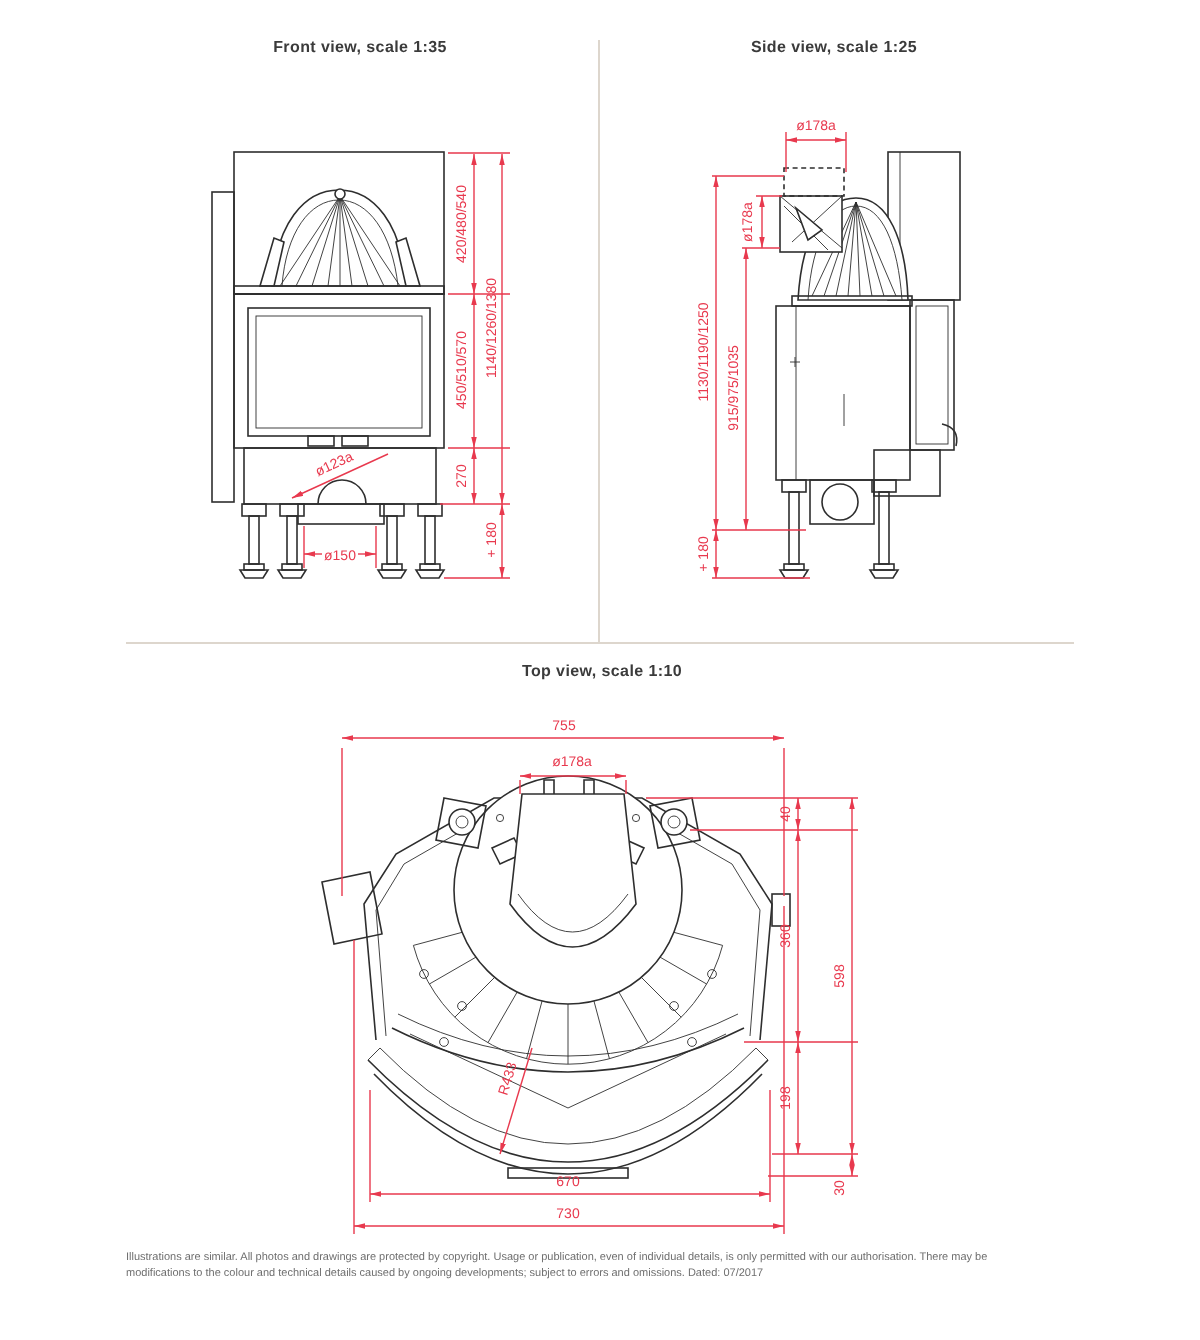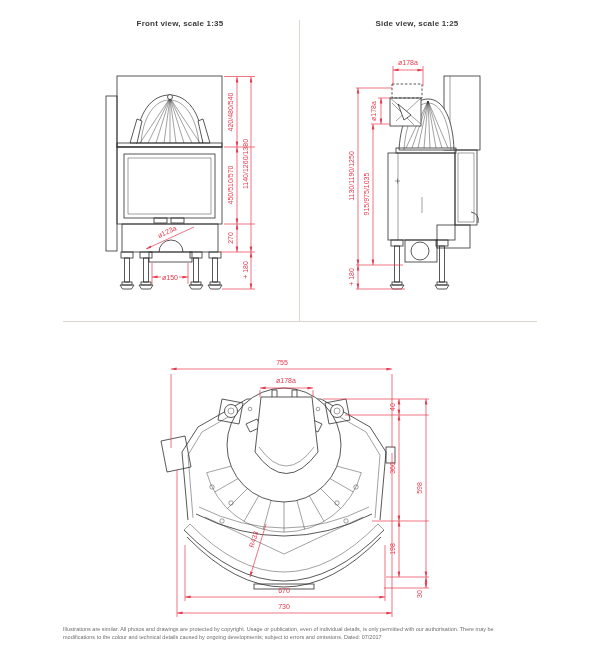--- a/index.html
+++ b/index.html
@@ -20,20 +20,21 @@
   .r{stroke:#e8394e;fill:none;stroke-width:.7;}
   .rt{fill:#e8394e;font-size:7px;font-family:"Liberation Sans",sans-serif;}
 </style>
 </head>
 <body>
 
 <div id="page">
 
   <div class="vtitle" style="left:80px;top:19px;width:200px;">Front view, scale 1:35</div>
   <div class="vtitle" style="left:330px;top:19px;width:174px;">Side view, scale 1:25</div>
+  <div class="vtitle" style="left:61px;top:331px;width:480px;">Top view, scale 1:10</div>
 
   <div id="div-v" class="divider"></div>
   <div id="div-h" class="divider"></div>
 
   <svg width="600" height="670" viewBox="0 0 600 670">
     <defs>
       <marker id="ar" markerWidth="8" markerHeight="6" refX="8" refY="2" orient="auto-start-reverse">
         <path d="M0,0 L8,2 L0,4 Z" fill="#e8394e"></path>
       </marker>
       <g id="leg" class="k">

